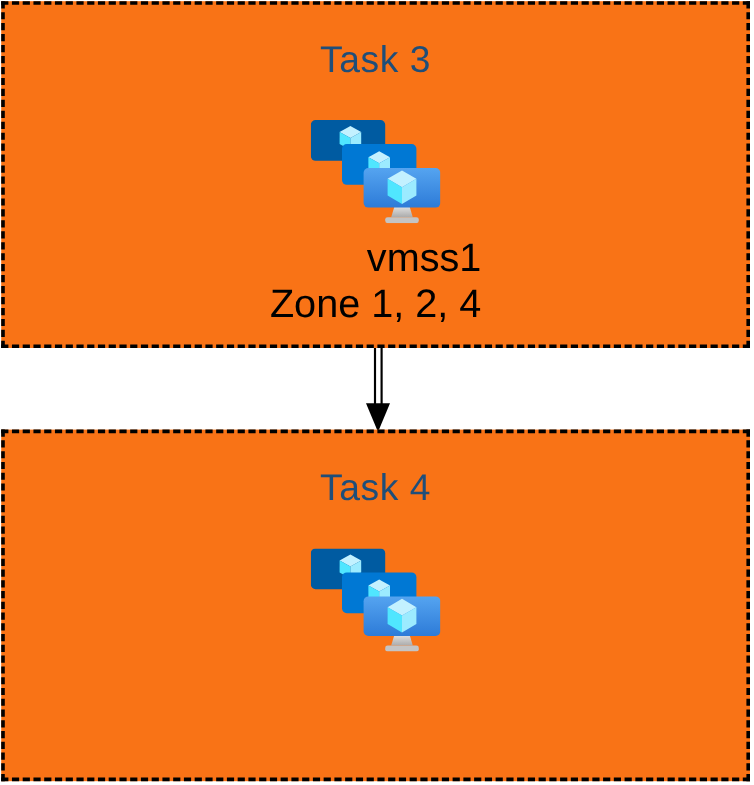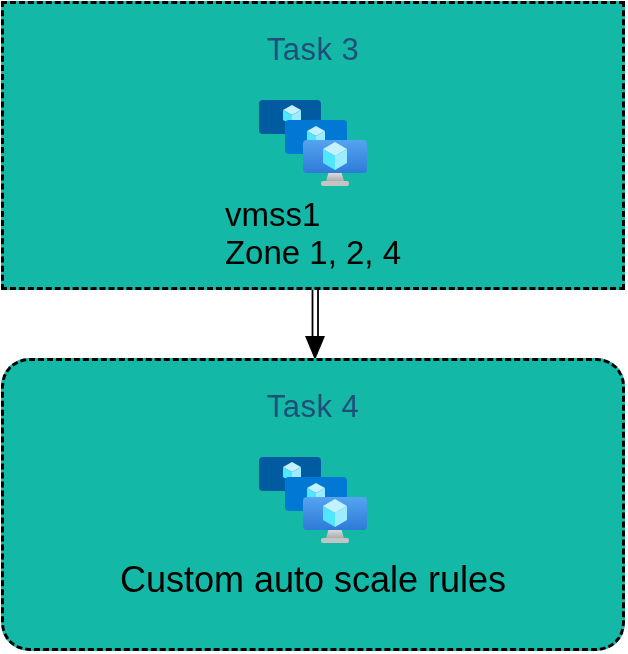--- a/index.html
+++ b/index.html
@@ -12,40 +12,40 @@
     position: relative;
     width: 628px;
     height: 654px;
     background: #ffffff;
     overflow: hidden;
   }
   .task-box {
     position: absolute;
     left: 1px;
     width: 618px;
-    background: #14b8a6;
+    background: #f97316;
     border: 3px dashed #000000;
     display: flex;
     flex-direction: column;
     align-items: center;
     box-sizing: content-box;
   }
   .box1 { top: 1px;   height: 283px; }
-  .box2 { top: 358px; height: 287px; border-radius: 28px; }
+  .box2 { top: 358px; height: 287px; }
   .task-title {
     margin-top: 28px;
     font-size: 31px;
     line-height: 36px;
     color: #1F4E79;
     letter-spacing: 0.5px;
   }
   .vmss-svg { margin-top: 32px; display: block; }
   .body-lines {
     margin-top: 10px;
-    text-align: left;
+    text-align: right;
     font-size: 33px;
     line-height: 38px;
     color: #000000;
   }
   .box2 .body-lines {
     margin-top: 16px;
     font-size: 36px;
     line-height: 42px;
   }
   .arrow-svg {
@@ -128,18 +128,15 @@
       <polygon points="48,31 57,36 57,46 48,41" fill="#50E6FF"></polygon>
       <polygon points="57,36 66,31 66,41 57,46" fill="#9CEBFF"></polygon>
       <polygon points="70,71 82,71 85,81 67,81" fill="url(#st2)"></polygon>
       <rect x="62" y="81" width="28" height="5" rx="2" fill="#C4C4C4"></rect>
       <rect x="44" y="40" width="64" height="33" rx="4" fill="url(#fm2)"></rect>
       <polygon points="76,42 88,49 76,56 64,49" fill="#C3F1FF"></polygon>
       <polygon points="64,49 76,56 76,70 64,63" fill="#50E6FF"></polygon>
       <polygon points="76,56 88,49 88,63 76,70" fill="#9CEBFF"></polygon>
     </svg>
 
-    <div class="body-lines">
-      <div>Custom auto scale rules</div>
-    </div>
   </div>
 
 </div>
 
 </body></html>

